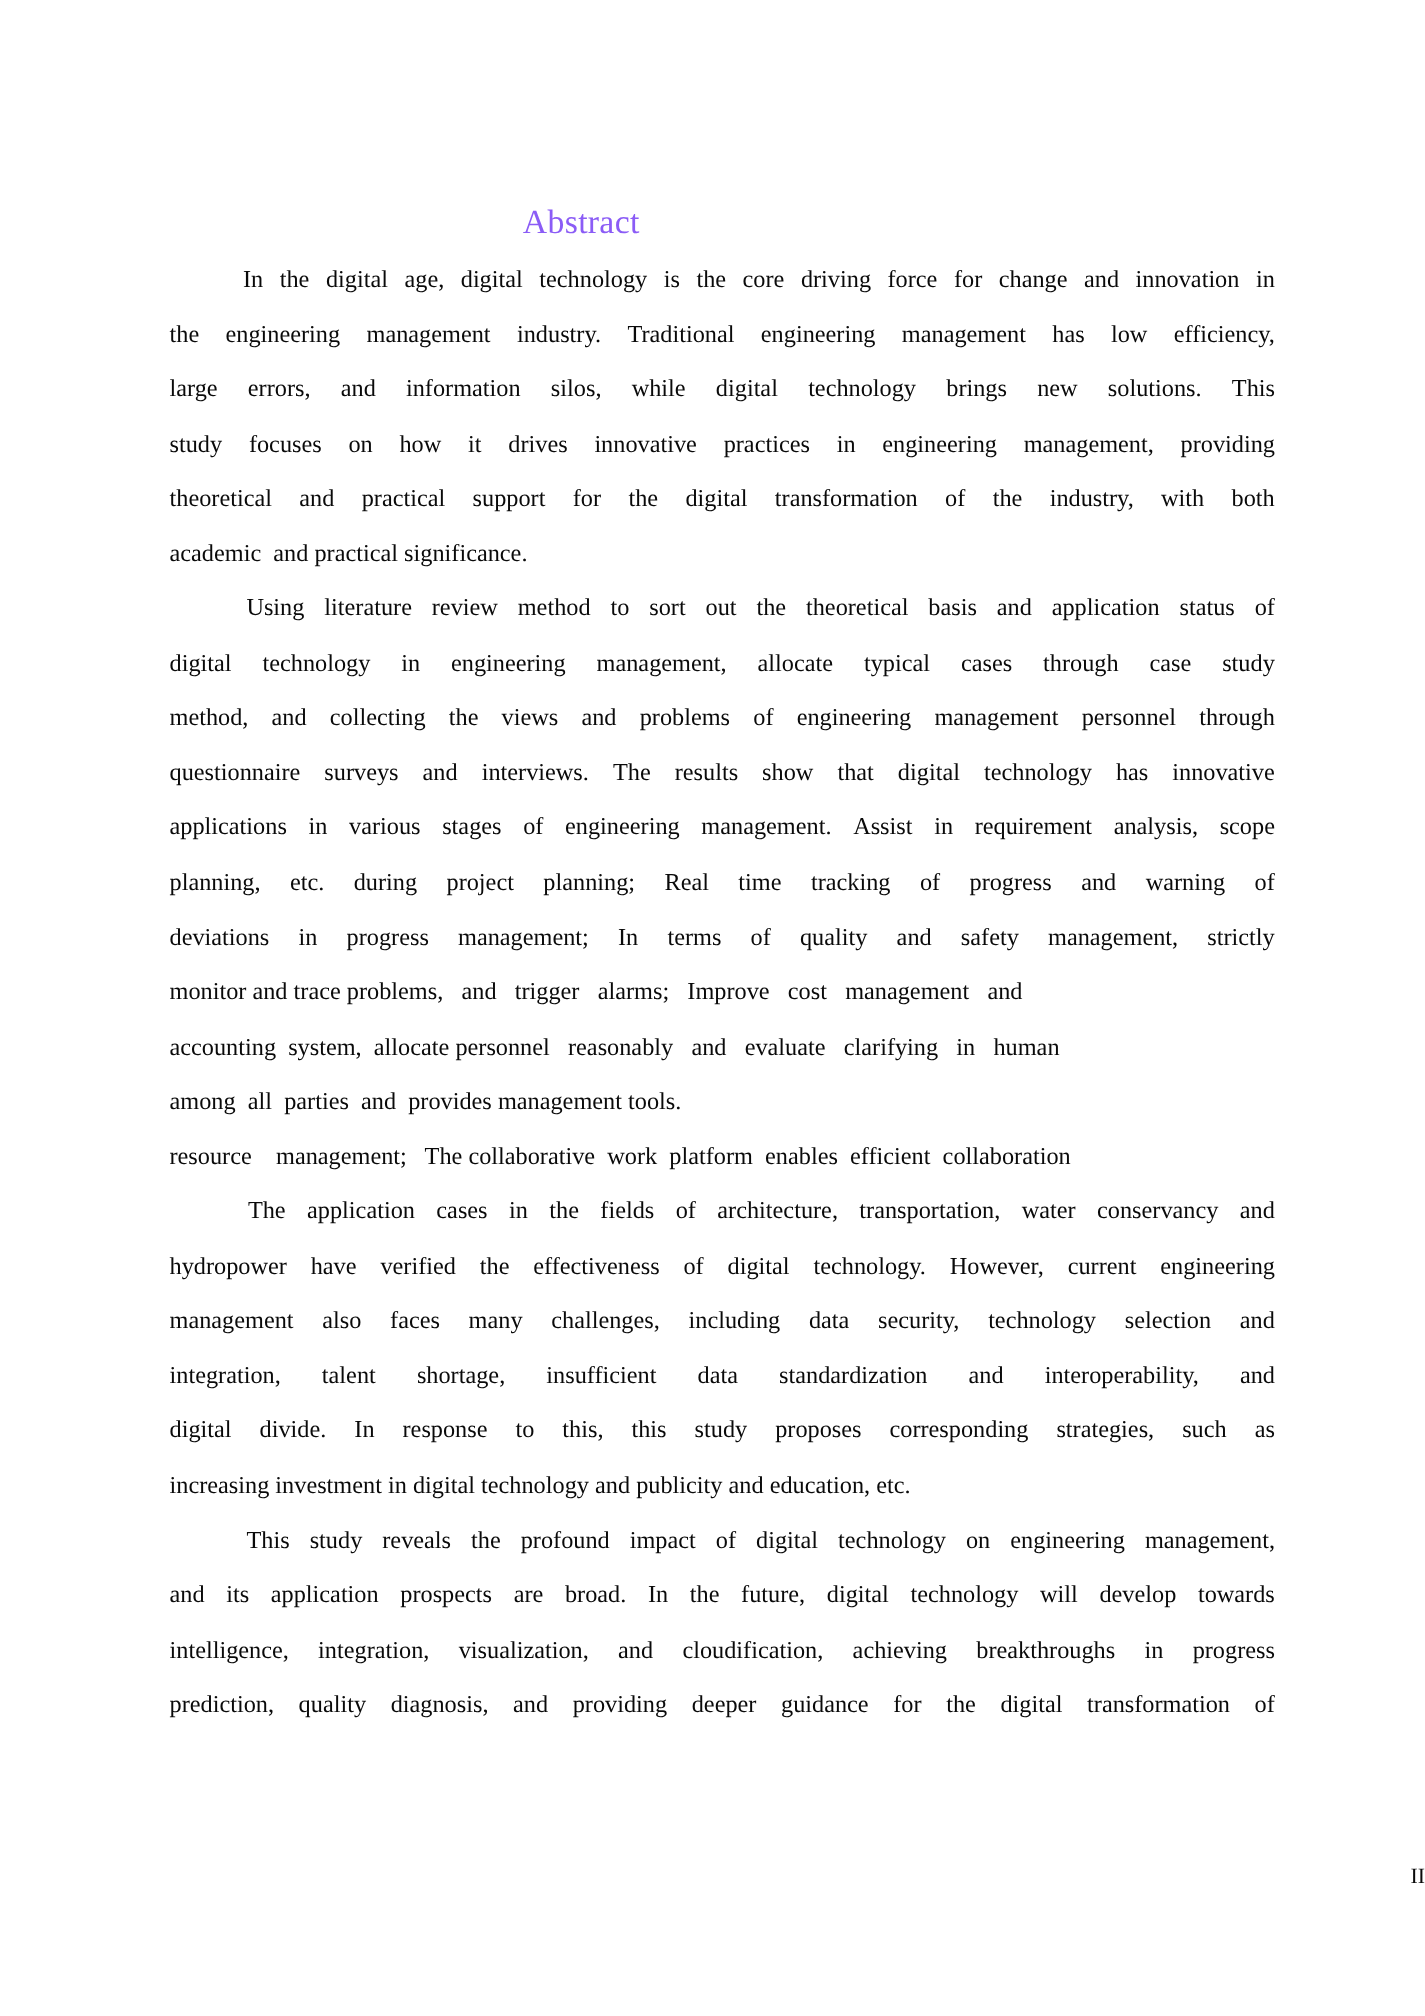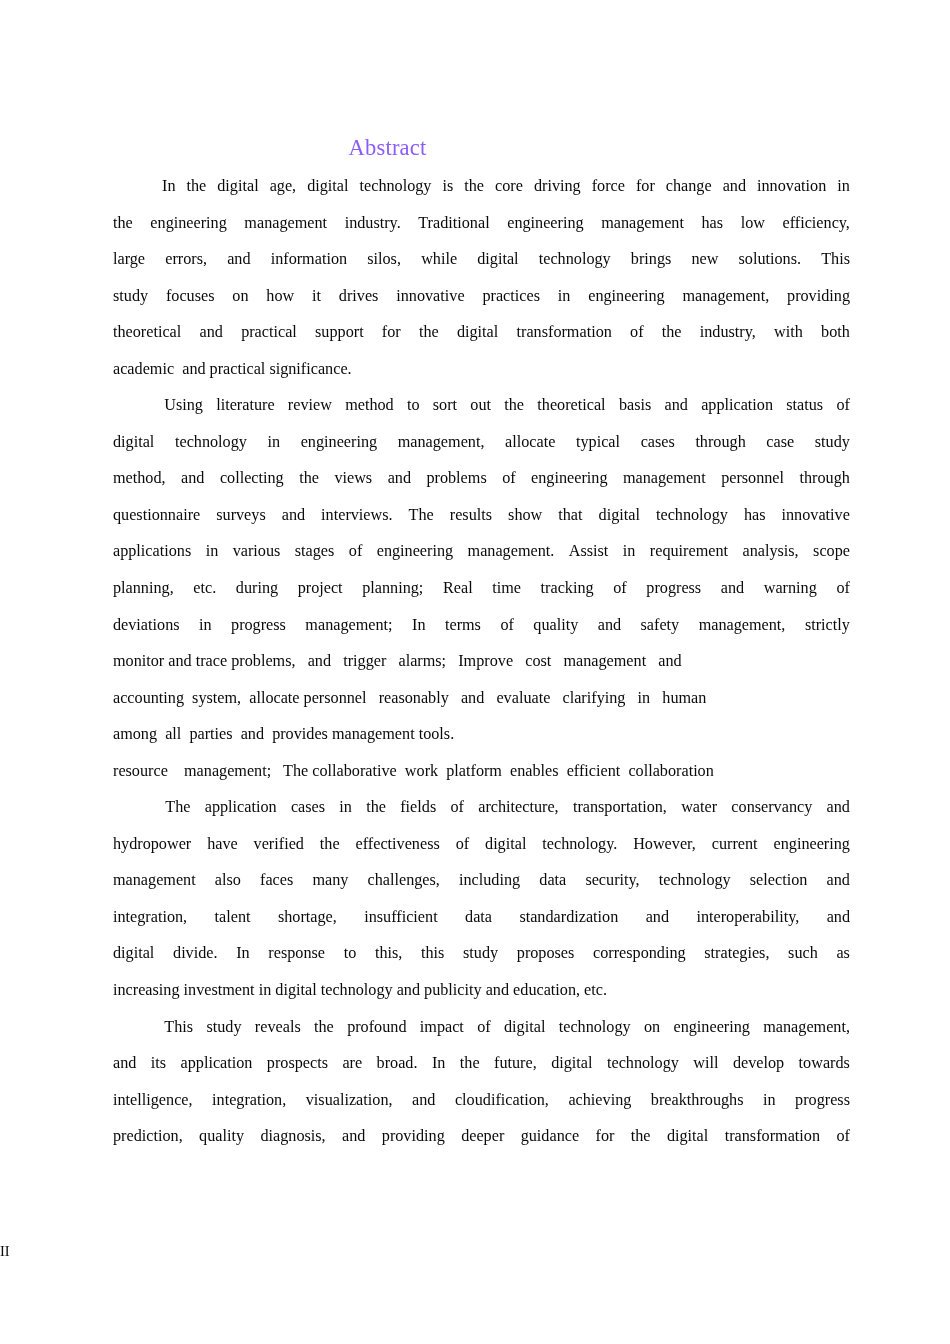--- a/index.html
+++ b/index.html
@@ -73,21 +73,21 @@
   .indent {
     display: inline-block;
     width: 38px;
   }
 
   .footer {
     position: absolute;
     top: 1244px;
     left: 0;
     width: 950px;
-    text-align: left;
+    text-align: right;
     font-size: 14.5px;
     line-height: 1;
     color: #0a0a0a;
   }
 </style>
 </head>
 <body>
 
 <div class="page">
 

